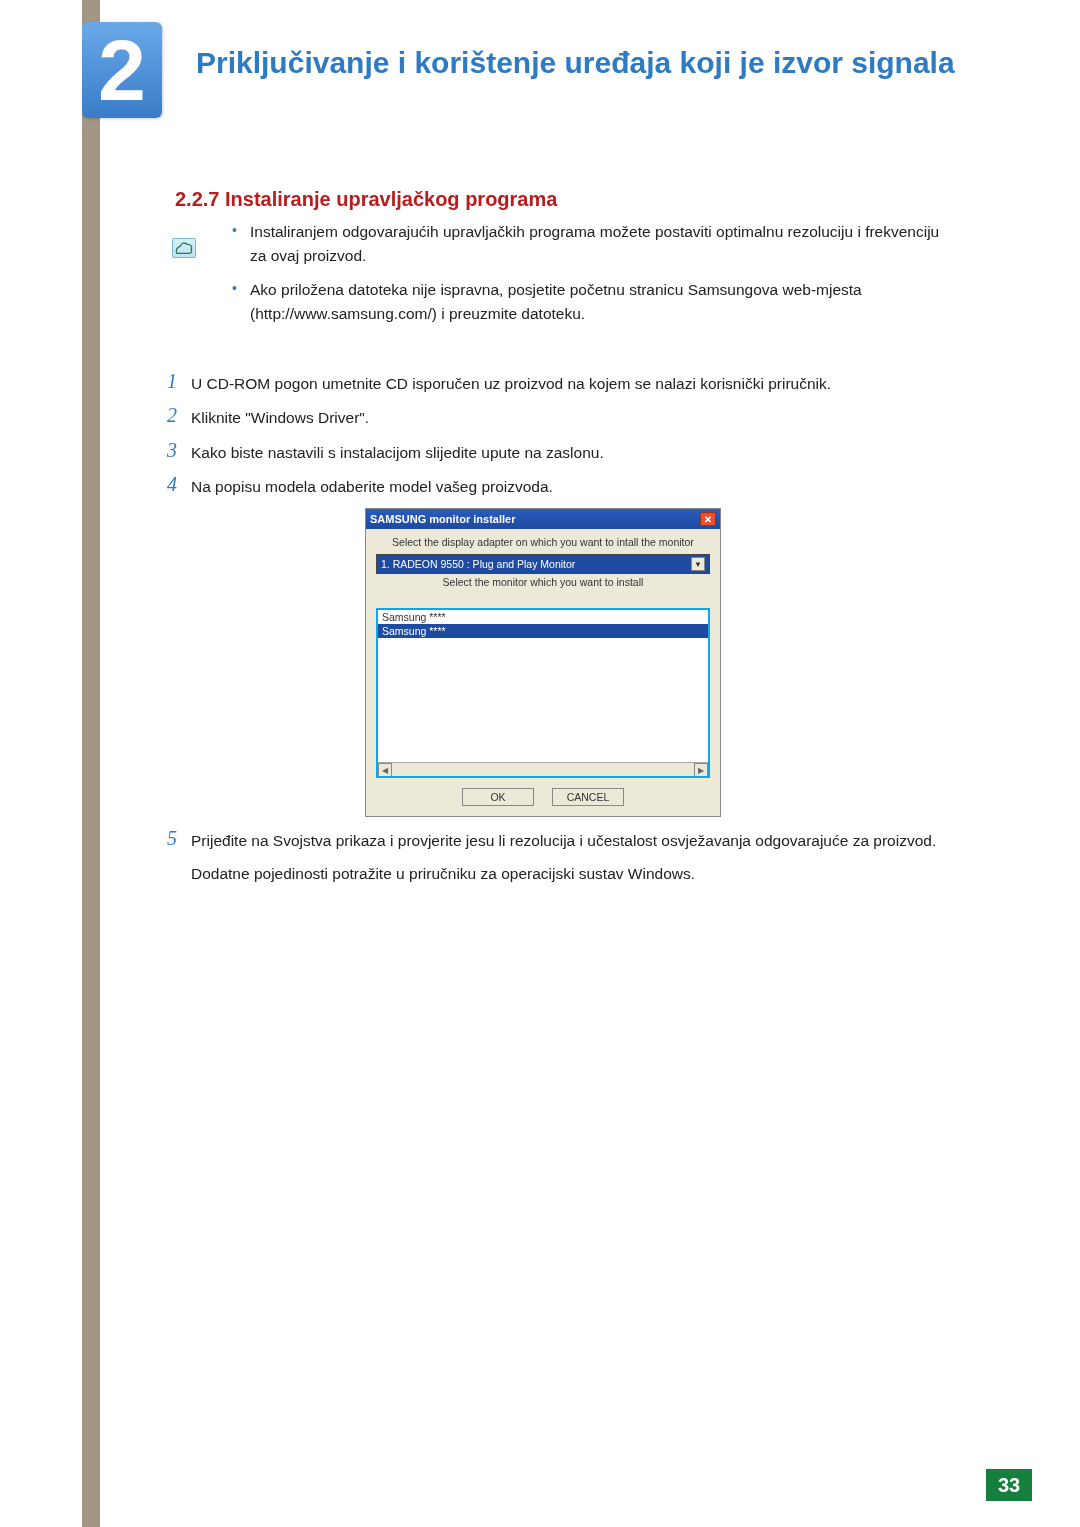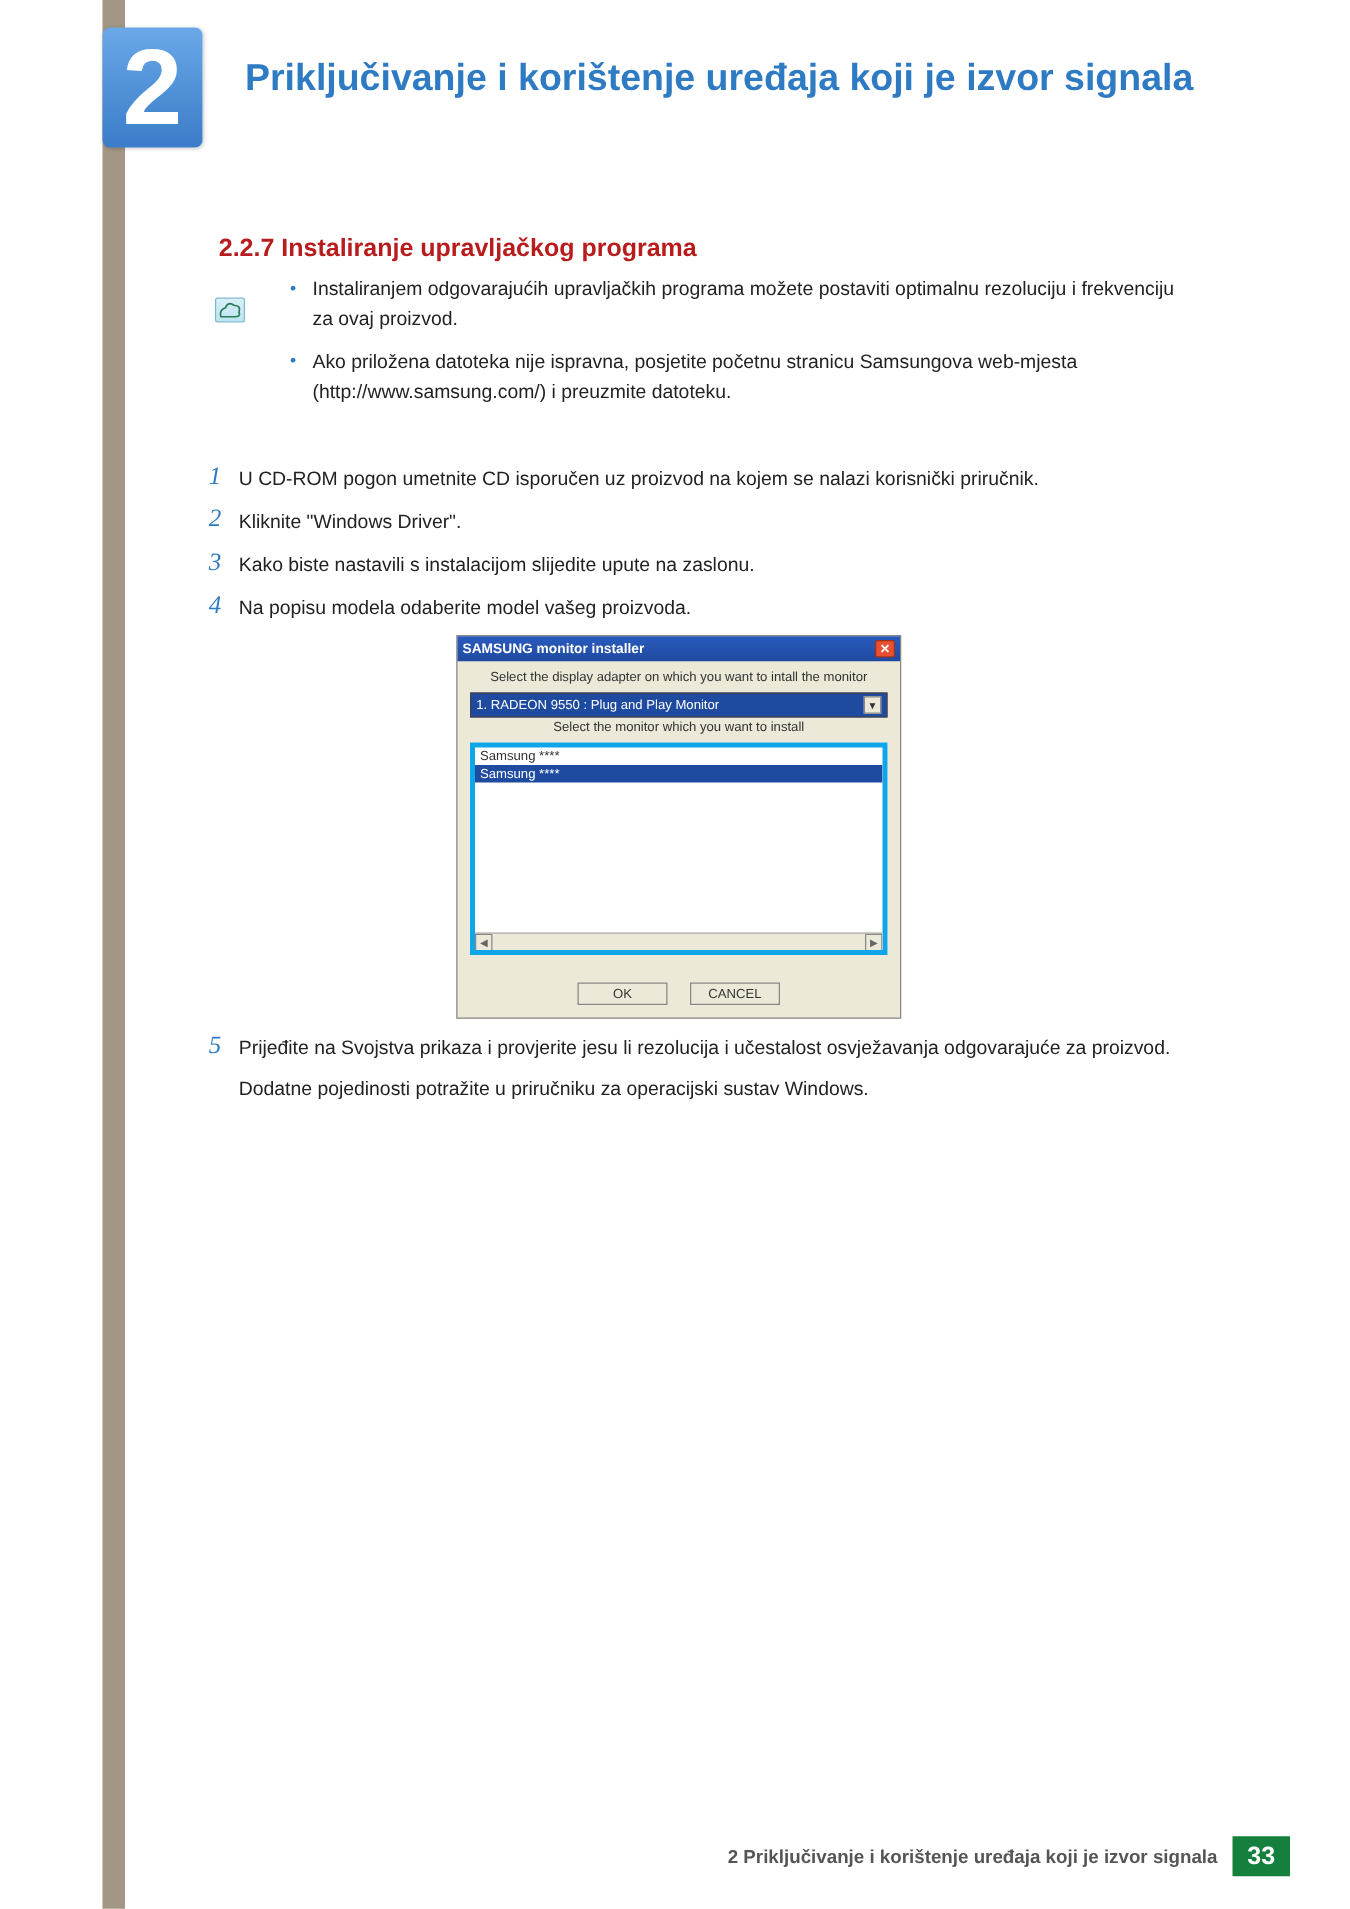--- a/index.html
+++ b/index.html
@@ -156,24 +156,24 @@
   }
   .dlg-select-arrow {
     width: 14px; height: 14px;
     background: #ece9d8;
     border: 1px solid #888;
     color: #333;
     font-size: 8px;
     display: flex; align-items: center; justify-content: center;
   }
   .dlg-listbox {
-    border: 4px solid #0ea5e9;
+    border: 2px solid #0ea5e9;
     background: #fff;
     height: 170px;
-    margin-top: 6px;
+    margin-top: 20px;
     overflow: hidden;
     position: relative;
   }
   .dlg-list-item {
     padding: 1px 4px;
     white-space: nowrap;
   }
   .dlg-list-item.sel {
     background: #1e4aa0;
     color: #fff;
@@ -192,21 +192,21 @@
     background: #ece9d8;
     border: 1px solid #888;
     font-size: 8px;
     display: flex; align-items: center; justify-content: center;
     color: #666;
   }
   .dlg-buttons {
     display: flex;
     justify-content: center;
     gap: 18px;
-    margin-top: 22px;
+    margin-top: 10px;
   }
   .dlg-btn {
     width: 72px;
     padding: 2px 0;
     background: #ece9d8;
     border: 1px solid #888;
     font-size: 10.5px;
     text-align: center;
   }
   .footer {
@@ -312,15 +312,14 @@
     <div class="step-num">5</div>
     <div class="step-text">
       <span>Prijeđite na Svojstva prikaza i provjerite jesu li rezolucija i učestalost osvježavanja odgovarajuće za proizvod.</span>
       <div class="step-extra">Dodatne pojedinosti potražite u priručniku za operacijski sustav Windows.</div>
     </div>
   </div>
 
 </div>
 
 <div class="footer">
-  <span>2 Priključivanje i korištenje uređaja koji je izvor signala</span>
   <span class="footer-page">33</span>
 </div>
 
 </body></html>

